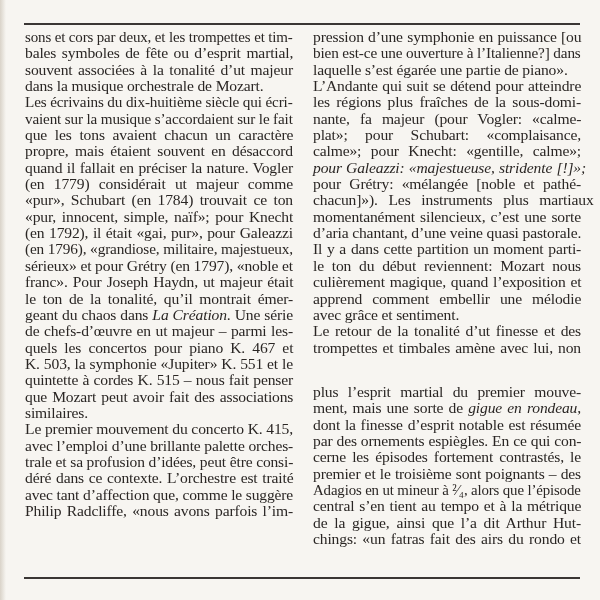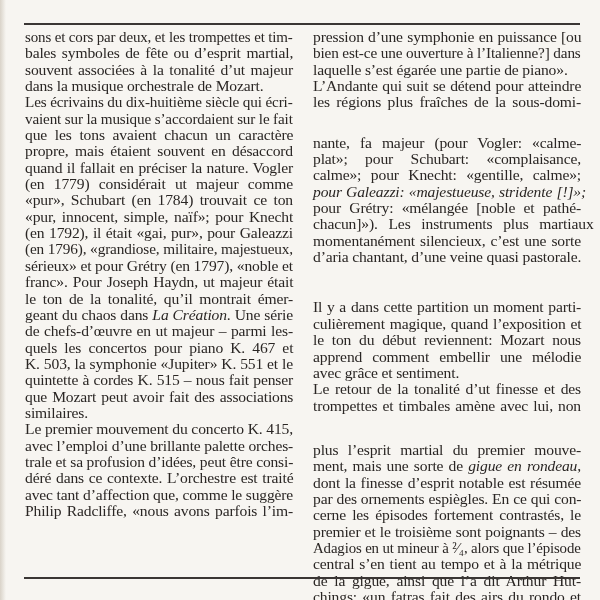--- a/index.html
+++ b/index.html
@@ -69,31 +69,31 @@
     <span class="line" style="display: block; word-spacing: 1px;">déré dans ce contexte. L’orchestre est traité</span>
     <span class="line" style="display: block; transform-origin: left center; transform: scaleX(0.9963);">avec tant d’affection que, comme le suggère</span>
     <span class="line" style="display: block; word-spacing: 1.6px;">Philip Radcliffe, «nous avons parfois l’im-</span>
   </div>
 <div class="column right">
     <span class="line" style="display: block; word-spacing: 0.6px;">pression d’une symphonie en puissance [ou</span>
     <span class="line" style="display: block; transform-origin: left center; transform: scaleX(0.9781);">bien est-ce une ouverture à l’Italienne?] dans</span>
     <span class="line last" style="display: block;">laquelle s’est égarée une partie de piano».</span>
     <span class="line" style="display: block; word-spacing: 0.83px;">L’Andante qui suit se détend pour atteindre</span>
     <span class="line" style="display: block; word-spacing: 2.67px;">les régions plus fraîches de la sous-domi-</span>
-    <span class="line" style="display: block; word-spacing: 6.4px; margin-top: 24px;">nante, fa majeur (pour Vogler: «calme-</span>
+    <span class="line" style="display: block; word-spacing: 6.4px;">nante, fa majeur (pour Vogler: «calme-</span>
     <span class="line" style="display: block; word-spacing: 13.67px;">plat»; pour Schubart: «complaisance,</span>
     <span class="line" style="display: block; word-spacing: 5.75px;">calme»; pour Knecht: «gentille, calme»;</span>
     <span class="line" style="display: block; word-spacing: 0.5px; font-style: italic;">pour Galeazzi: «majestueuse, stridente [!]»;</span>
     <span class="line" style="display: block; word-spacing: 4.6px;">pour Grétry: «mélangée [noble et pathé-</span>
     <span class="line" style="display: block; word-spacing: 7px;">chacun]»). Les instruments plus martiaux</span>
     <span class="line" style="display: block; word-spacing: 1.25px;">momentanément silencieux, c’est une sorte</span>
     <span class="line" style="display: block; word-spacing: 0px;">d’aria chantant, d’une veine quasi pastorale.</span>
-    <span class="line" style="display: block; word-spacing: 1px; margin-top: 34px;">Il y a dans cette partition un moment parti-</span>
+    <span class="line" style="display: block; word-spacing: 1px;">Il y a dans cette partition un moment parti-</span>
+    <span class="line" style="display: block; word-spacing: 4px;">le ton du début reviennent: Mozart nous</span>
     <span class="line" style="display: block; word-spacing: 1px;">culièrement magique, quand l’exposition et</span>
-    <span class="line" style="display: block; word-spacing: 4px;">le ton du début reviennent: Mozart nous</span>
     <span class="line" style="display: block; word-spacing: 6.25px;">apprend comment embellir une mélodie</span>
     <span class="line last" style="display: block;">avec grâce et sentiment.</span>
     <span class="line" style="display: block; word-spacing: 2px;">Le retour de la tonalité d’ut finesse et des</span>
     <span class="line" style="display: block; word-spacing: 1.33px;">trompettes et timbales amène avec lui, non</span>
     <span class="line" style="display: block; word-spacing: 5.6px; margin-top: 28px;">plus l’esprit martial du premier mouve-</span>
     <span class="line" style="display: block; word-spacing: 1.43px;"><span>ment, mais une sorte de </span><em>gigue en rondeau</em><span>,</span></span>
     <span class="line" style="display: block; word-spacing: 1px;">dont la finesse d’esprit notable est résumée</span>
     <span class="line" style="display: block; word-spacing: 0.29px;">par des ornements espiègles. En ce qui con-</span>
     <span class="line" style="display: block; word-spacing: 2.4px;">cerne les épisodes fortement contrastés, le</span>
     <span class="line" style="display: block; word-spacing: 0.43px;">premier et le troisième sont poignants – des</span>

